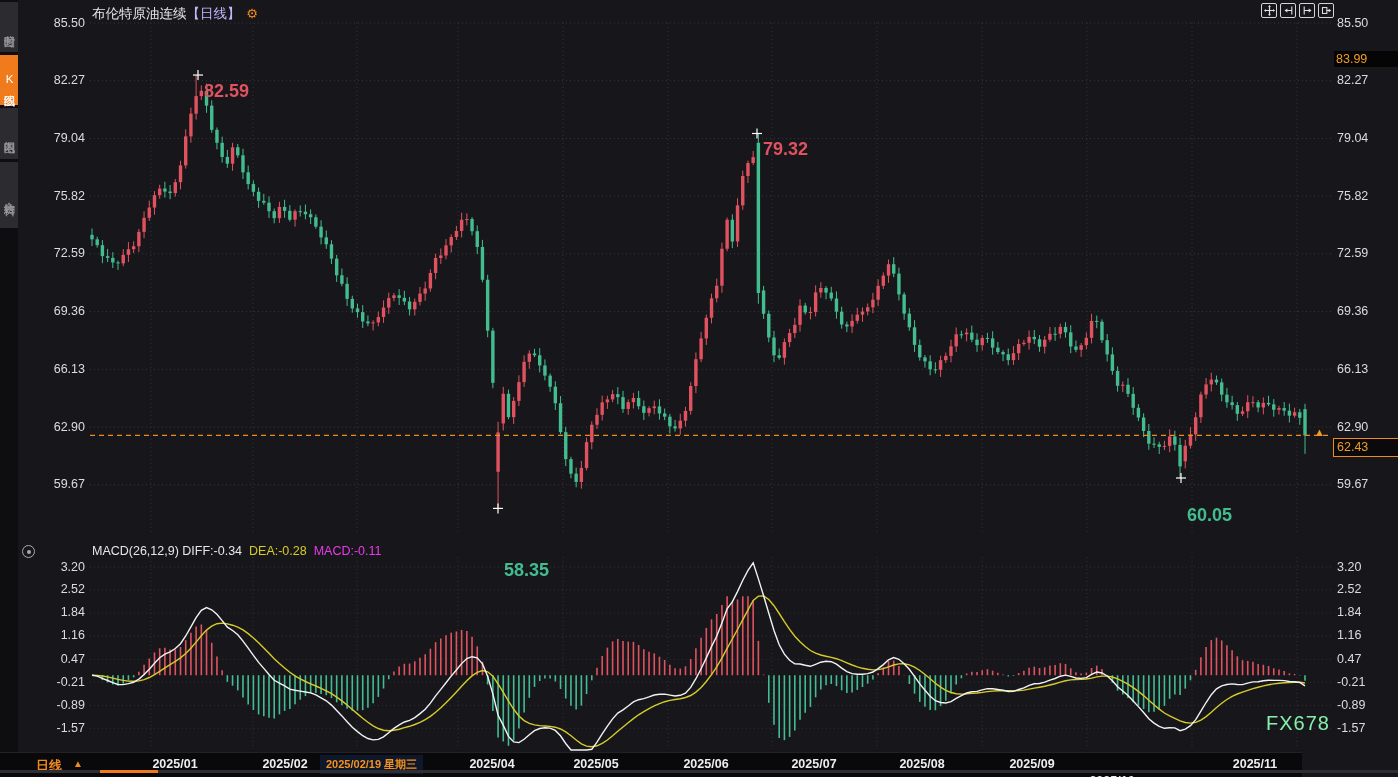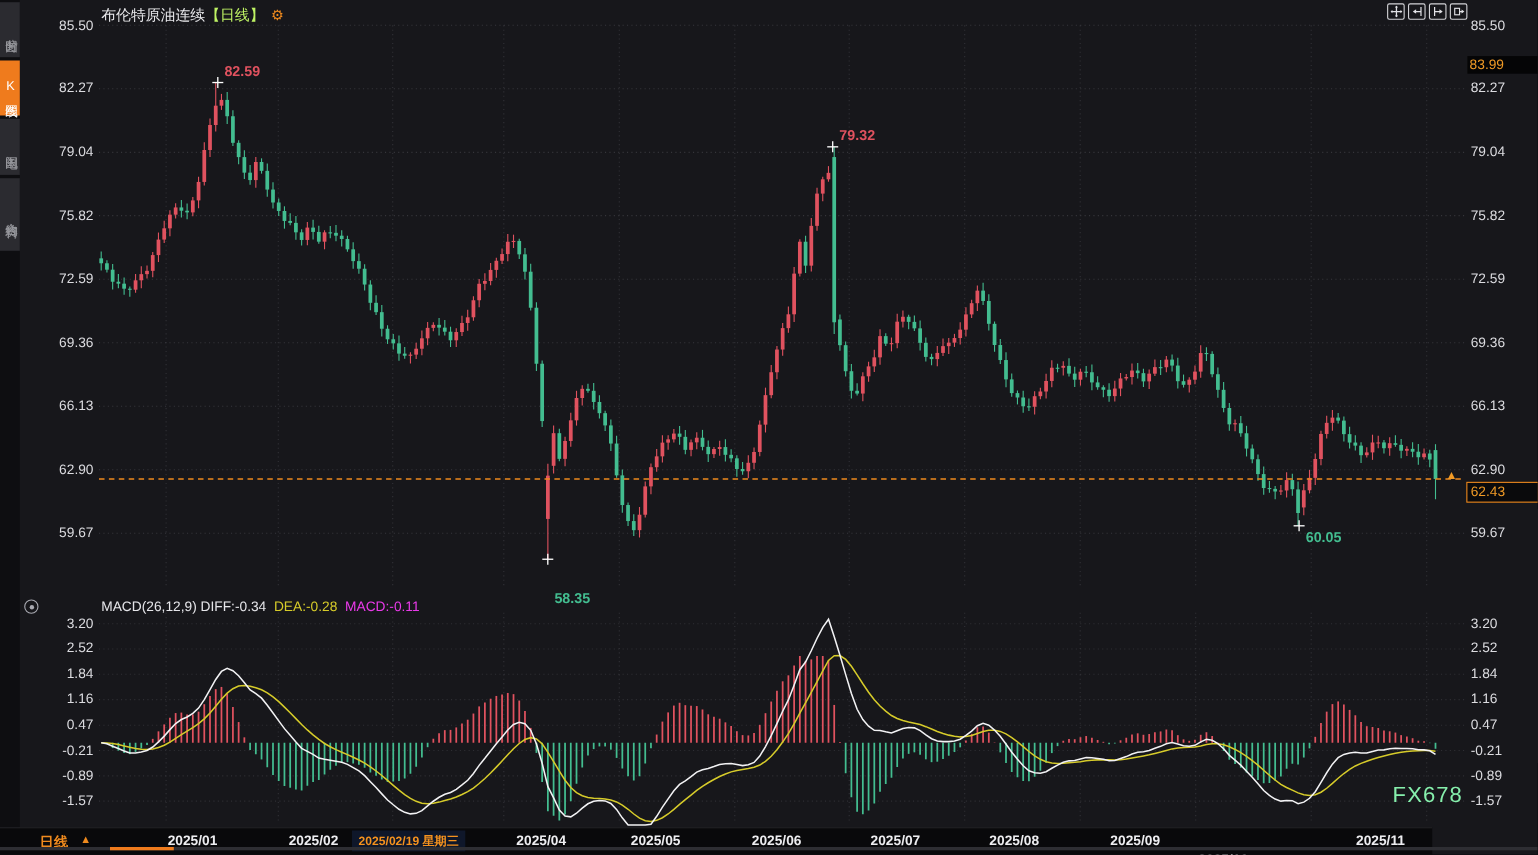--- a/index.html
+++ b/index.html
@@ -9,36 +9,36 @@
   .lbl{position:absolute;z-index:3;font-size:12.5px;color:#dcdce0;white-space:nowrap;line-height:15px;}
   .lbl.right-al{text-align:right;}
   
   .sidebar{position:absolute;left:0;top:0;width:18px;height:752px;background:#0e0e11;z-index:6;}
   .side-tab{position:absolute;left:0;width:18px;background:#2b2b30;color:#96979c;
             writing-mode:vertical-rl;text-orientation:upright;font-size:11.5px;letter-spacing:1px;
             display:flex;align-items:center;justify-content:center;cursor:pointer;}
   .side-tab.active{background:#ef7b1d;color:#ffffff;}
   
   .titlebar{position:absolute;left:92px;top:5px;z-index:5;font-size:13.5px;color:#e9e9ec;}
-  .titlebar .period{color:#bef264;}
+  .titlebar .period{color:#c4b5fd;}
   .titlebar .gear{color:#ef8a1e;font-size:13px;cursor:pointer;margin-left:2px;}
   
   .toolbar{position:absolute;right:64px;top:3px;z-index:6;display:flex;gap:3px;}
   .tbtn{width:16px;height:15px;border:1px solid #d4d4d8;border-radius:2px;background:transparent;
         padding:0;display:flex;align-items:center;justify-content:center;cursor:pointer;}
   .tbtn svg{display:block;}
   
   .macd-header{position:absolute;left:92px;top:544px;z-index:4;font-size:12.5px;color:#e6e6ea;}
   .macd-header .dea{color:#d6cb2a;}
   .macd-header .macdv{color:#e93ae9;}
   .panel-icon{position:absolute;left:22px;top:545px;width:11px;height:11px;border:1px solid #a9aab2;
               border-radius:50%;z-index:4;cursor:pointer;}
   .panel-icon:after{content:"";position:absolute;left:3.5px;top:3.5px;width:4px;height:4px;background:#a9aab2;border-radius:50%;}
   
-  .ann{position:absolute;z-index:4;font-size:13px;font-weight:bold;white-space:nowrap;}
+  .ann{position:absolute;z-index:4;font-size:18px;font-weight:bold;white-space:nowrap;margin-top:24px;}
   .price-box{position:absolute;left:1333px;top:438px;width:58px;height:15px;border:1px solid #ef8a1e;
              background:#0a0a0c;color:#f09a26;font-size:12.5px;padding:1px 3px;z-index:5;}
   .price-arrow{position:absolute;left:1314px;top:426px;color:#f09a26;font-size:11px;z-index:5;}
   .hi-label{position:absolute;left:1334px;top:51px;width:62px;background:#050506;color:#f09a26;
             font-size:12.5px;padding:1px 2px;z-index:5;}
   .watermark{position:absolute;left:1266px;top:712px;z-index:5;font-size:20px;color:#86efac;letter-spacing:1px;}
   
   .bottom-bar{position:absolute;left:0;top:752px;width:1302px;height:25px;background:#09090b;z-index:6;
               border-top:1px solid #222226;}
   .bb-period{position:absolute;left:36px;top:4px;color:#ef8a1e;font-size:13px;font-weight:bold;}

